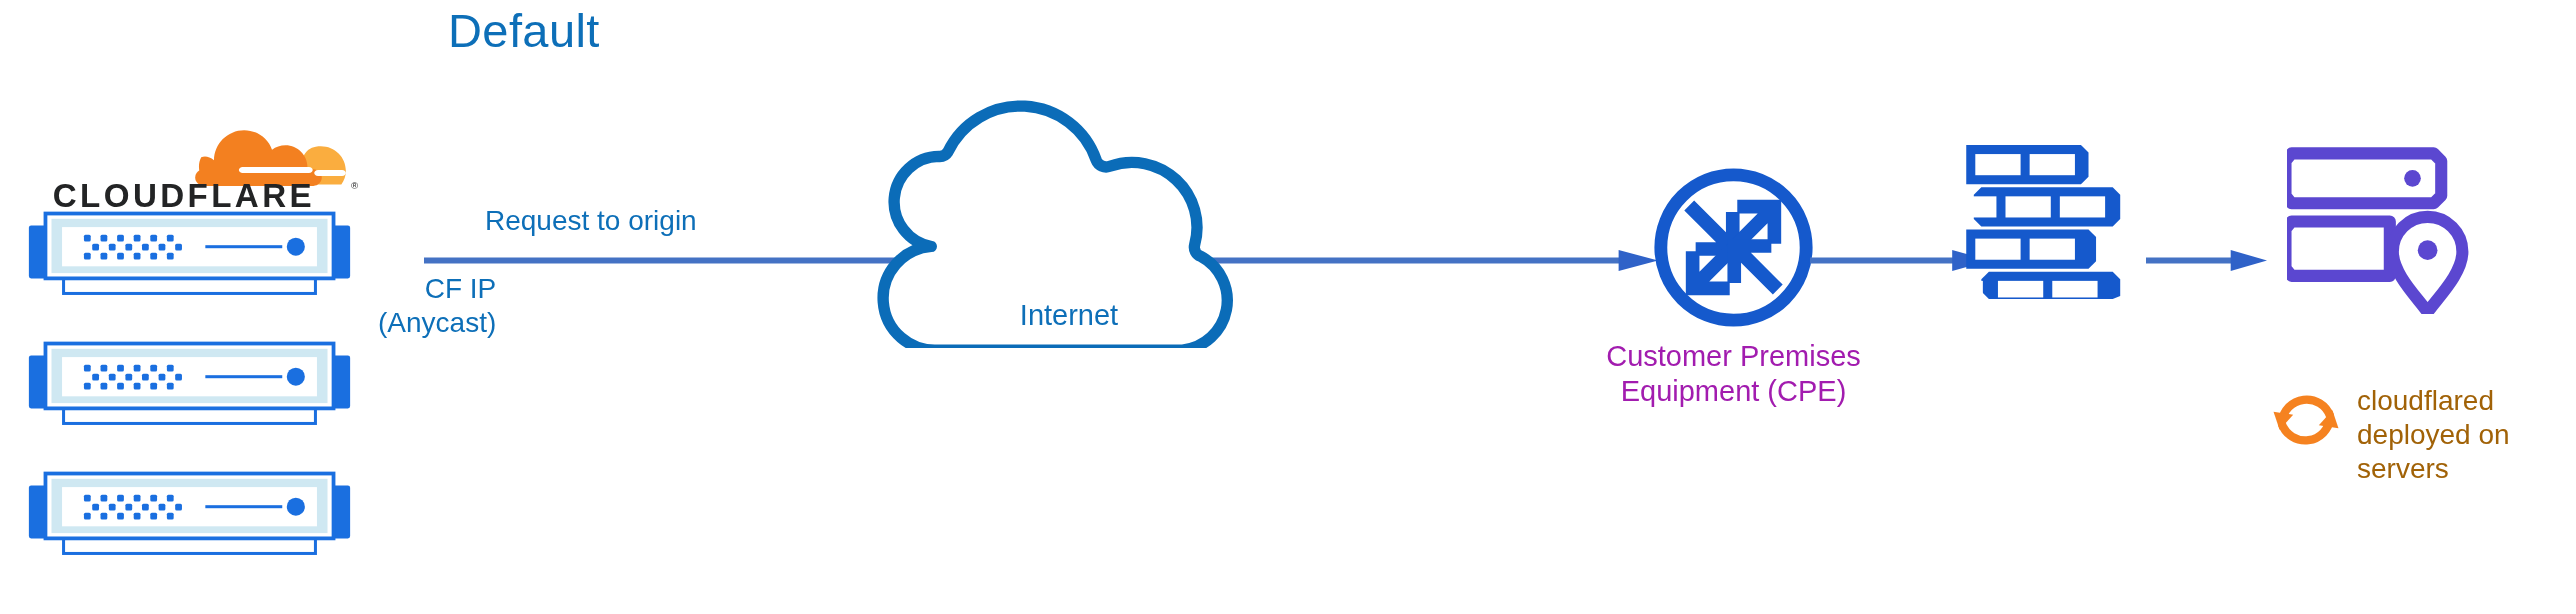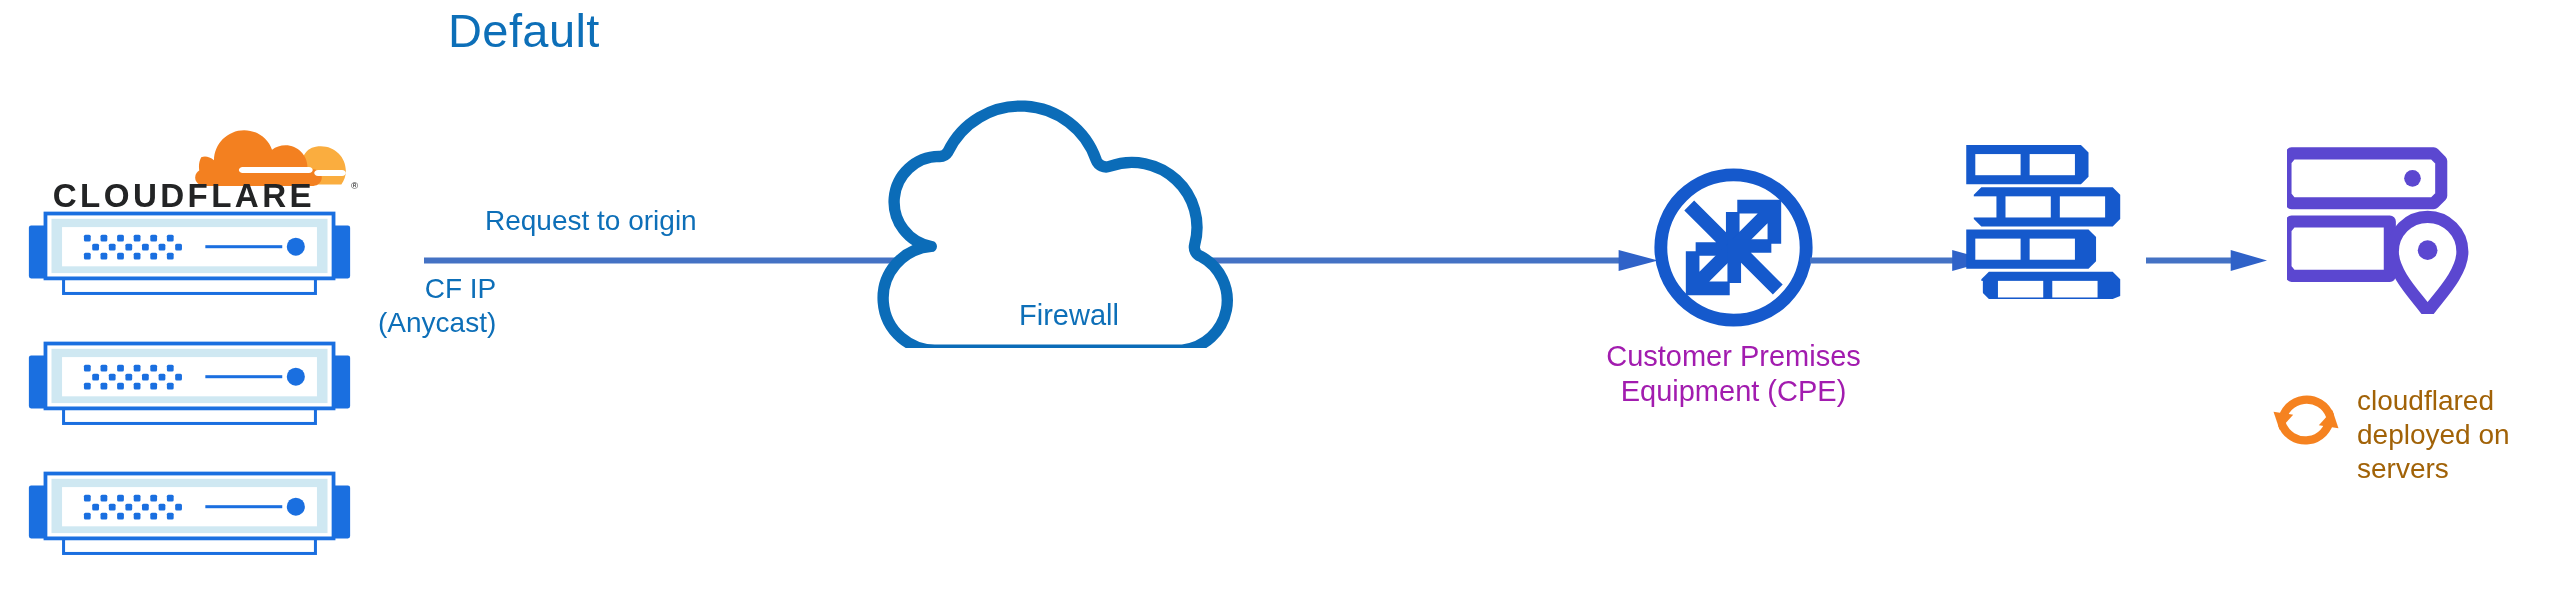--- a/index.html
+++ b/index.html
@@ -258,21 +258,21 @@
                a13 13 0 0 0 12 -6
                a106 106 0 0 1 196 11
                a14 14 0 0 0 18 8
                a86 86 0 0 1 112 104
                a13 13 0 0 0 8 15
                a66 66 0 0 1 -24 124
                H 128
                a66 66 0 0 1 -10 -137 Z" fill="#ffffff" stroke="#0b6cb8" stroke-width="15" stroke-linejoin="round"></path>
     </svg>
   </div>
-  <div class="abs" id="internet-cloud-label">Firewall</div>
+  <div class="abs" id="internet-cloud-label">Internet</div>
 
   <div class="abs" id="cpe-icon">
     <svg viewBox="0 0 218 218" xmlns="http://www.w3.org/2000/svg">
       <circle cx="109" cy="109" r="96" fill="#ffffff" stroke="#1559cc" stroke-width="17"></circle>
       <g fill="#1559cc">
 
         <path d="M57 47 L99 89 L99 62 L117 62 L117 120 L59 120 L59 102 L86 102 L44 60 Z"></path>
 
         <path d="M172 46 L172 104 L154 104 L154 77 L112 119 L99 106 L141 64 L114 64 L114 46 Z"></path>
 

